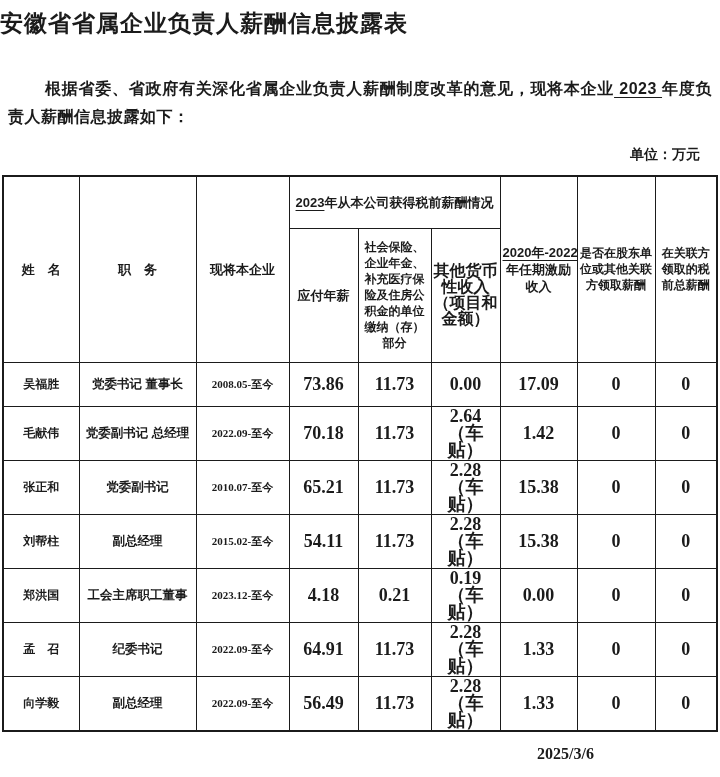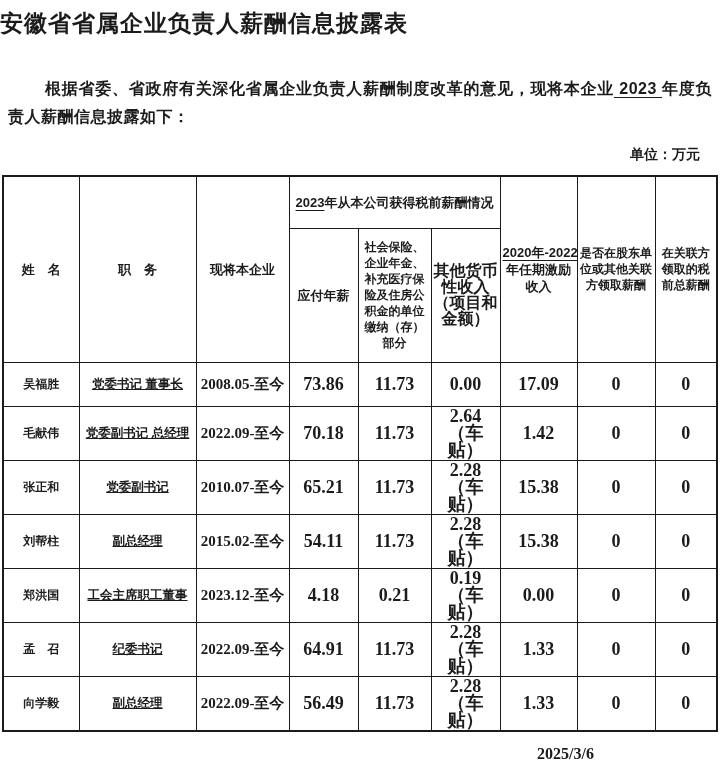--- a/index.html
+++ b/index.html
@@ -54,22 +54,22 @@
   }
   thead tr.hrow1 { height: 52px; }
   thead tr.hrow2 { height: 134px; }
   tbody tr { height: 44px; }
 
   th { font-weight: 700; font-size: 13px; line-height: 17px; }
   th.small-head { font-size: 12px; line-height: 16px; padding: 1px 3px; }
   th.other-head { font-size: 16px; line-height: 16px; text-align: left; padding-left: 4px; margin-top: 40px; }
 
   td.name-cell  { font-weight: 700; font-size: 12px; }
-  td.pos-cell   { text-align: left; padding-left: 5px; font-weight: 700; font-size: 12.5px; line-height: 16px; text-decoration: underline; }
-  td.term-cell  { font-family: "Liberation Serif", serif; font-weight: 600; font-size: 15px; }
+  td.pos-cell   { text-align: left; padding-left: 5px; font-weight: 700; font-size: 12.5px; line-height: 16px; }
+  td.term-cell  { font-family: "Liberation Serif", serif; font-weight: 600; font-size: 11px; }
   td.num-cell   { font-family: "Liberation Serif", serif; font-weight: 600; font-size: 18px; line-height: 17px; }
   td.bold-zero  { font-weight: 700; }
 
   .u  { text-decoration: underline; text-underline-offset: 3px; white-space: pre; }
 
   .company-line {
     margin-top: 58px;
     padding-right: 58px;
     text-align: right;
     font-size: 17px;

